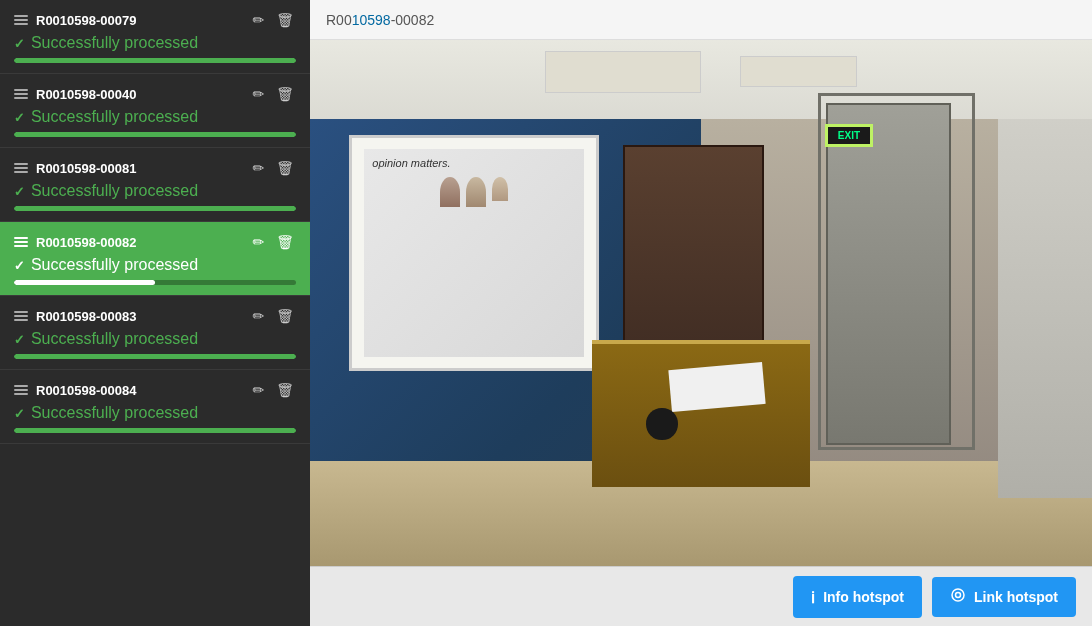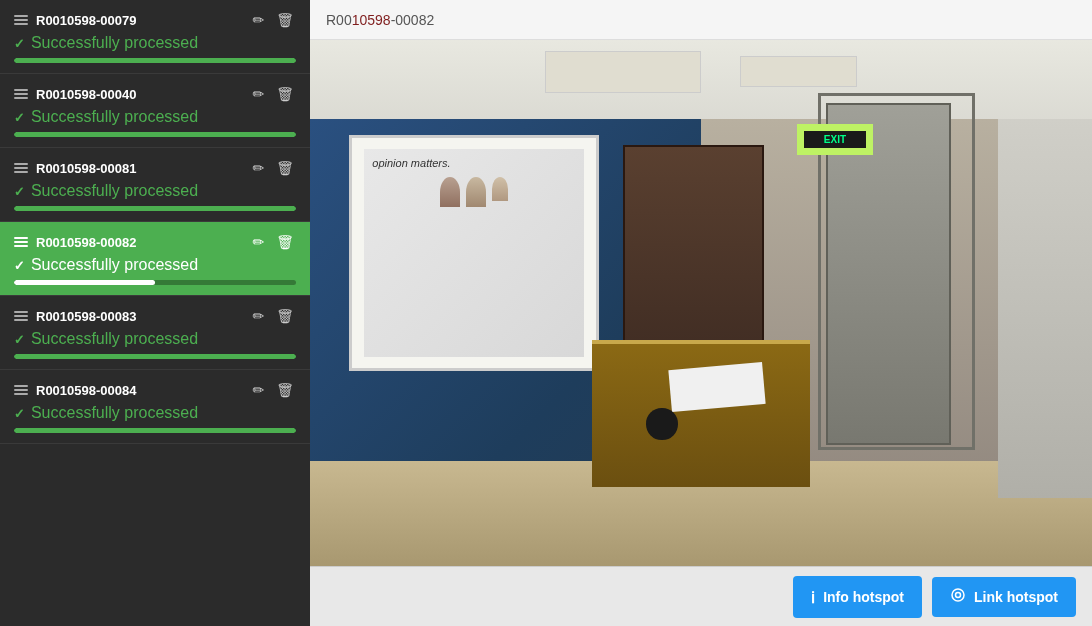--- a/index.html
+++ b/index.html
@@ -239,25 +239,25 @@
       width: 20%;
       height: 68%;
       border: 3px solid #707068;
     }
     
     .pano-exit {
       position: absolute;
       top: 16%;
       right: 28%;
       background: #1a1a1a;
-      padding: 3px 20px;
+      padding: 3px 10px;
       font-size: 10px;
       font-weight: bold;
       color: #00ff88;
-      border: 7px solid #bef264;
+      border: 3px solid #bef264;
     }
     
     .pano-light {
       position: absolute;
       background: #e0ddd0;
       border: 1px solid #ccc;
     }
     .pano-light-1 { top: 2%; left: 30%; width: 20%; height: 8%; }
     .pano-light-2 { top: 3%; right: 30%; width: 15%; height: 6%; }
     
@@ -451,21 +451,21 @@
     <div class="progress-bar-track">
       <div class="progress-bar-fill" style="width:100%"></div>
     </div>
   </div>
 </div>
 
 <div class="main-content">
 
   <div class="main-header">
     <span class="title-id">
-      R00<span style="color:#7f1d1d">10598</span>-00082
+      R00<span style="color:#0369a1">10598</span>-00082
     </span>
   </div>
 
   <div class="panorama-container">
     <div class="pano-scene">
 
       <div class="pano-ceiling"></div>
 
       <div class="pano-light pano-light-1"></div>
       <div class="pano-light pano-light-2"></div>

